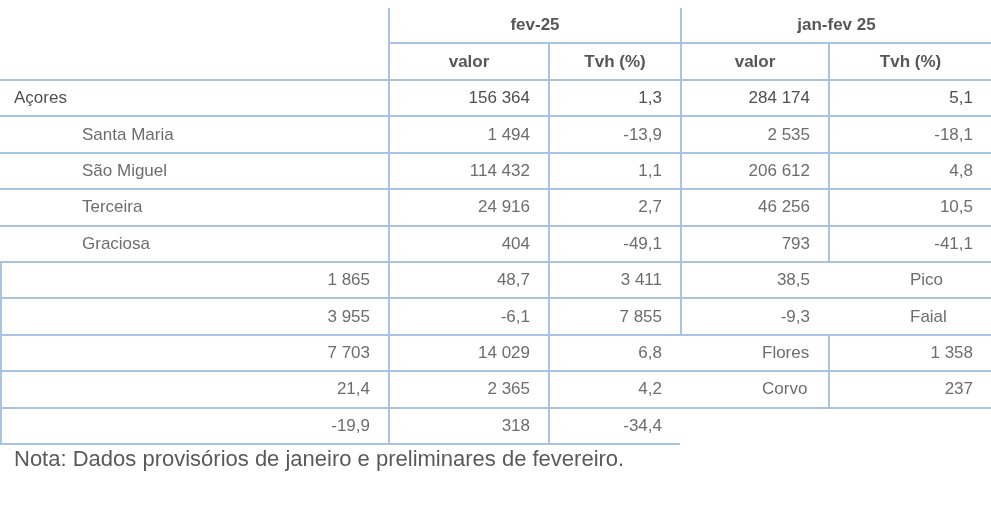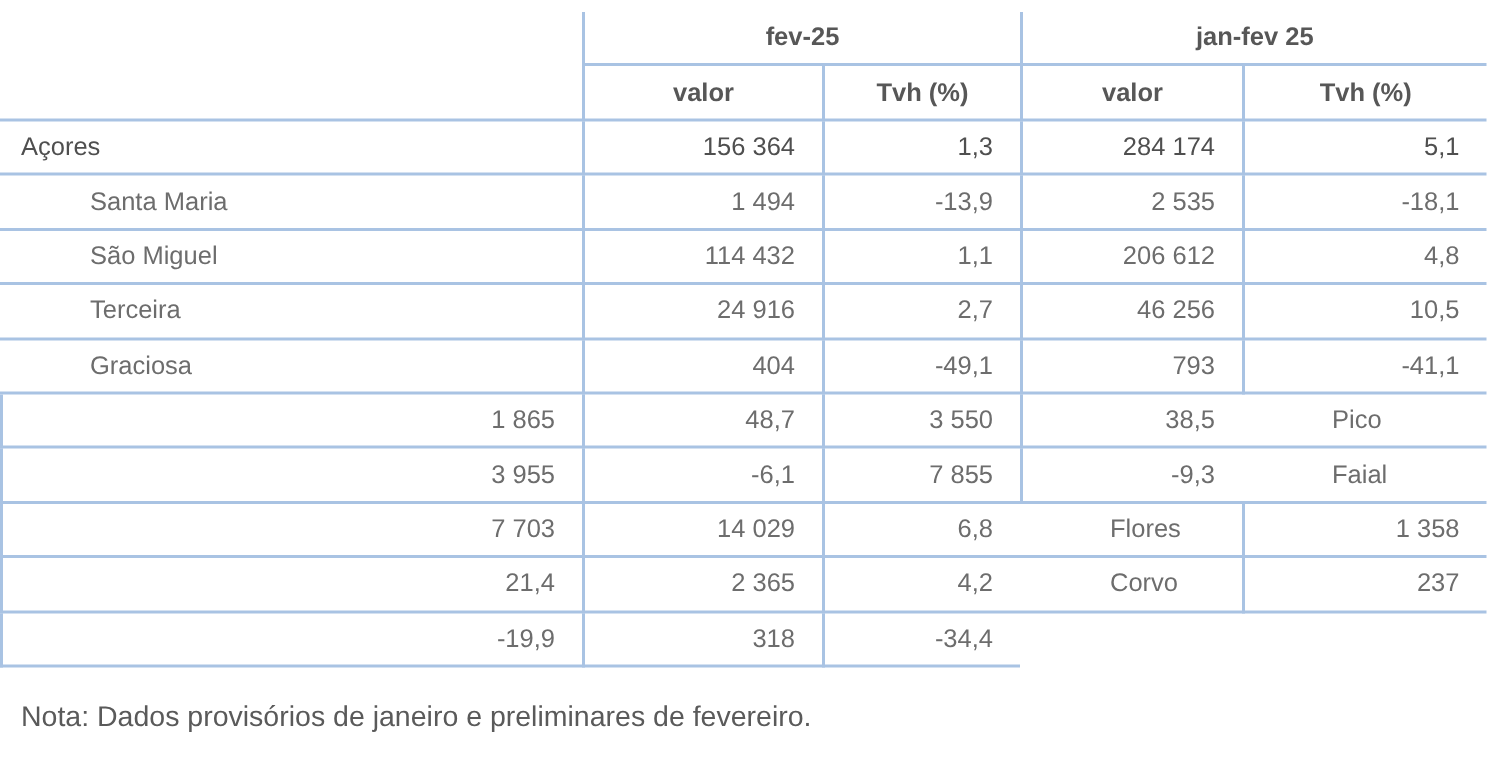--- a/index.html
+++ b/index.html
@@ -24,28 +24,28 @@
   .c{
     box-sizing:border-box;
     display:flex;align-items:center;
     font-size:17px;color:var(--tx-reg);
     white-space:nowrap;overflow:hidden;
   }
   .bl{border-left:2px solid var(--bd);}
   .bb{border-bottom:2px solid var(--bd);}
   .num{justify-content:flex-end;padding-right:18px;}
   .ctr{justify-content:center;}
-  .lbl{padding-left:60px;}
+  .lbl{padding-left:82px;}
   .ghead,.shead{font-weight:bold;color:var(--tx-bold);}
   .span2{grid-column:span 2;}
   .total .c, .total{font-weight:normal;color:#4f4f4f;}
   .total-label{padding-left:14px;}
   .note{
-    position:absolute;left:14px;top:468px;
-    font-size:19px;color:var(--tx-note);
+    position:absolute;left:14px;top:446px;
+    font-size:22px;color:var(--tx-note);
   }
 </style>
 </head>
 <body>
 
 <div class="table-wrap">
   <div class="grid">
 
     <div class="c"></div>
     <div class="c bl bb ctr ghead span2">fev-25</div>
@@ -82,21 +82,21 @@
     <div class="c bb bl num">10,5</div>
 
     <div class="c bb lbl">Graciosa</div>
     <div class="c bb bl num">404</div>
     <div class="c bb bl num">-49,1</div>
     <div class="c bb bl num">793</div>
     <div class="c bb bl num">-41,1</div>
 
     <div class="c bb bl num">1 865</div>
     <div class="c bb bl num">48,7</div>
-    <div class="c bb bl num">3 550</div>
+    <div class="c bb bl num">3 411</div>
     <div class="c bb bl num">38,5</div>
 
     <div class="c bb lbl">Pico</div>
     <div class="c bb bl num">3 955</div>
     <div class="c bb bl num">-6,1</div>
     <div class="c bb bl num">7 855</div>
     <div class="c bb bl num">-9,3</div>
 
     <div class="c bb lbl">Faial</div>
     <div class="c bb bl num">7 703</div>

